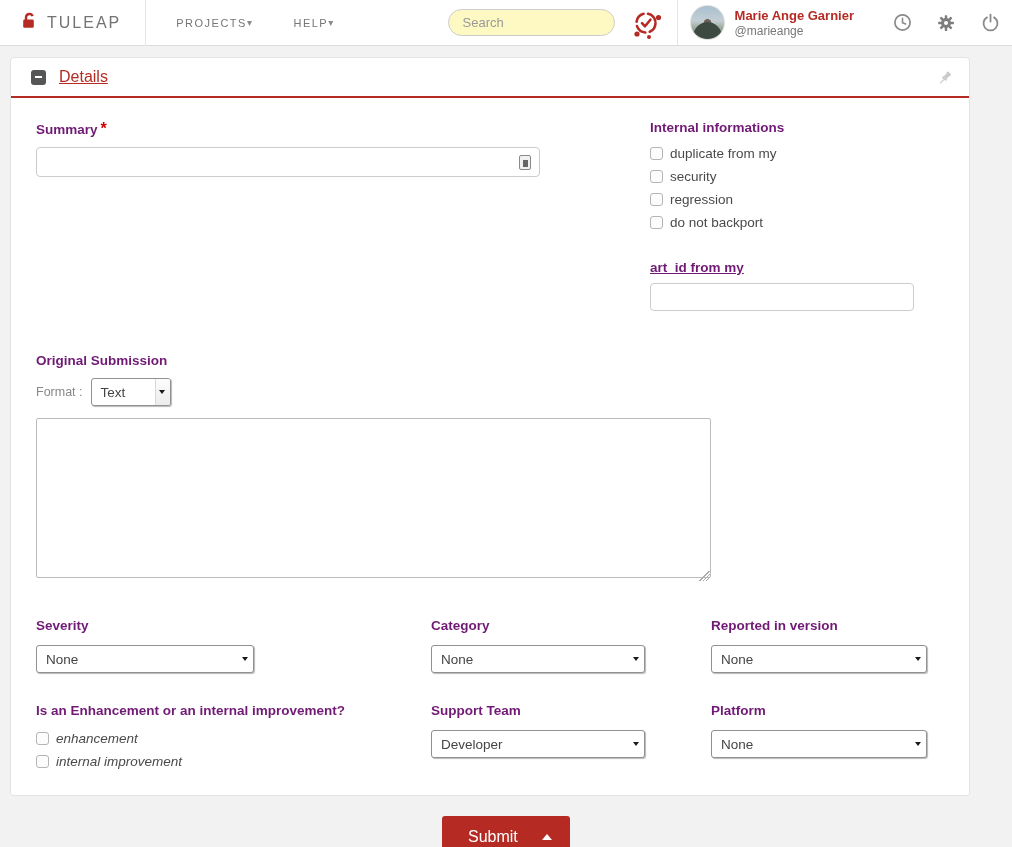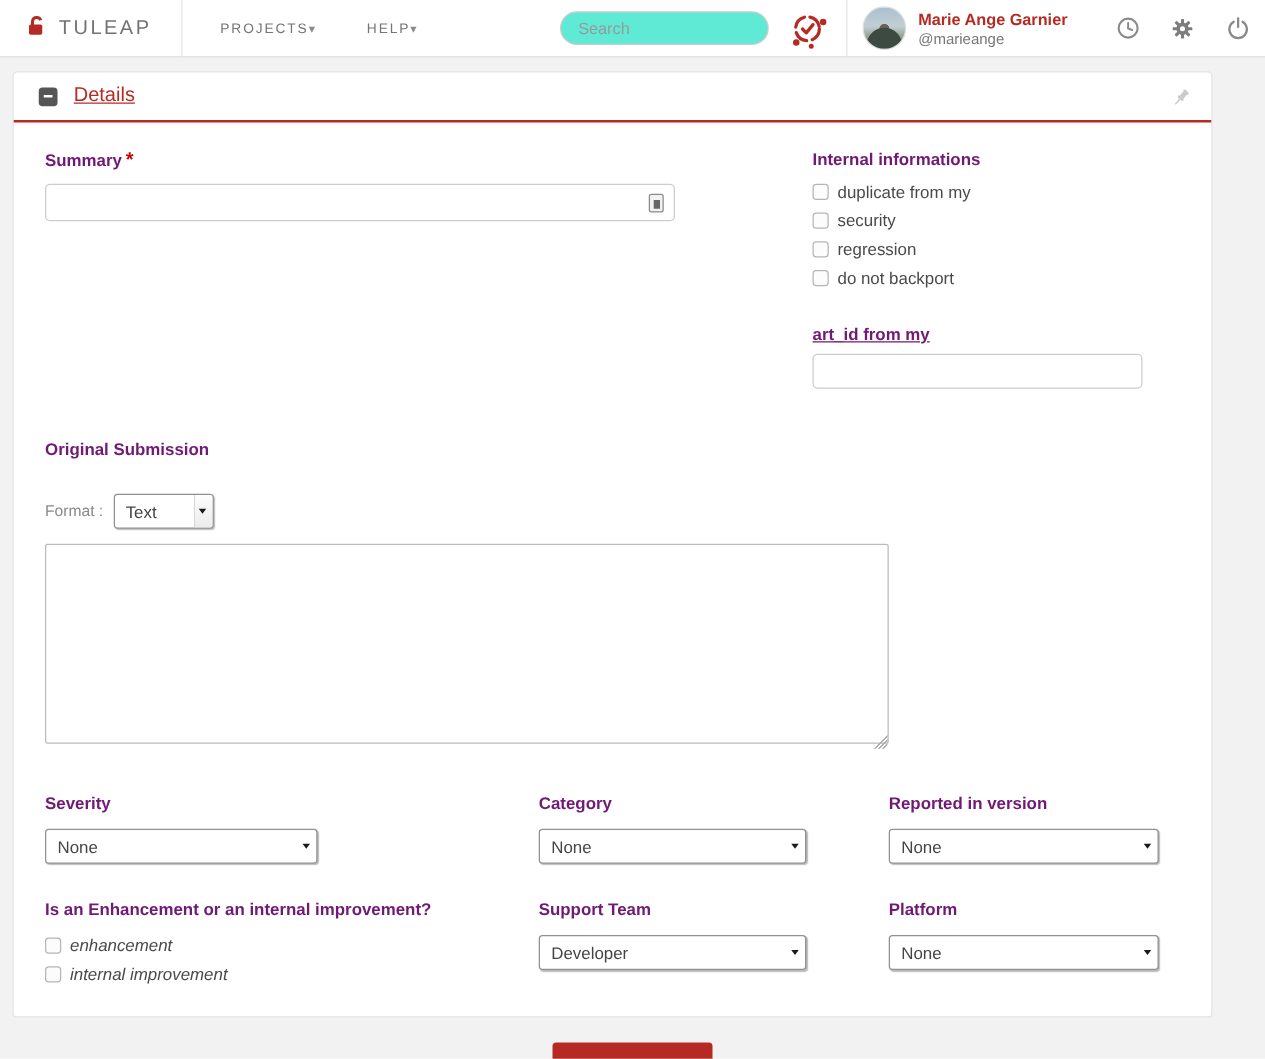--- a/index.html
+++ b/index.html
@@ -19,21 +19,21 @@
   .nav-divider { width:1px; height:46px; background:#e6e6e6; }
   .nav-menu {
     display:flex; align-items:center; gap:0; margin-left:20px; padding:0 10px;
     font-size:11px; letter-spacing:1.5px; color:#757575; cursor:pointer; height:100%;
   }
   .caret-down { font-size:10px; color:#8a8a8a; }
   .nav-spacer { flex:1; }
   .search-wrap { margin-right:14px; }
   .search-input {
     width:167px; height:27px; border:1px solid #ccc; border-radius:14px;
-    padding:0 14px; font-size:13px; color:#555; outline:none; background:#5eead4;
+    padding:0 14px; font-size:13px; color:#555; outline:none; background:#fef9c3;
     font-family:"Liberation Sans", sans-serif;
   }
   .search-input::placeholder { color:#999; }
   .tuleap-logo { margin-right:14px; display:flex; align-items:center; }
   .user-zone { display:flex; align-items:center; height:100%; border-left:1px solid #e6e6e6; padding-left:12px; }
   .avatar {
     width:35px; height:35px; border-radius:50%;
     background:
       radial-gradient(circle at 50% 92%, #3c4a41 0 40%, rgba(0,0,0,0) 42%),
       radial-gradient(circle at 50% 52%, #6d6258 0 16%, rgba(0,0,0,0) 18%),
@@ -86,21 +86,21 @@
   .chk {
     width:13px; height:13px; border:1px solid #b5b5b5; border-radius:3px;
     background:#fcfcfc; margin-right:7px; flex:0 0 auto;
   }
   .chk-label { font-size:13.5px; color:#4a4a4a; }
   .group-label { margin-bottom:7px; display:block; }
   .artid-input { width:264px; height:28px; margin-top:8px; padding-right:9px; }
   .mt26 { margin-top:26px; display:block;text-decoration:underline; }
   
   .os-section { margin-top:40px; }
-  .format-row { display:flex; align-items:center; margin-top:26px; }
+  .format-row { display:flex; align-items:center; margin-top:9px; }
   .format-label { font-size:12.5px; color:#888; }
   .selectbox {
     position:relative; height:28px; background:#fff;
     border:1px solid #919191; border-radius:3px;
     display:flex; align-items:center; padding-left:9px;
     font-size:13.5px; color:#444; cursor:pointer;
     box-shadow:1px 1px 1px rgba(0,0,0,0.28);
   }
   .selectbox .sel-arrow {
     position:absolute; right:5px; top:11px; width:0; height:0;

